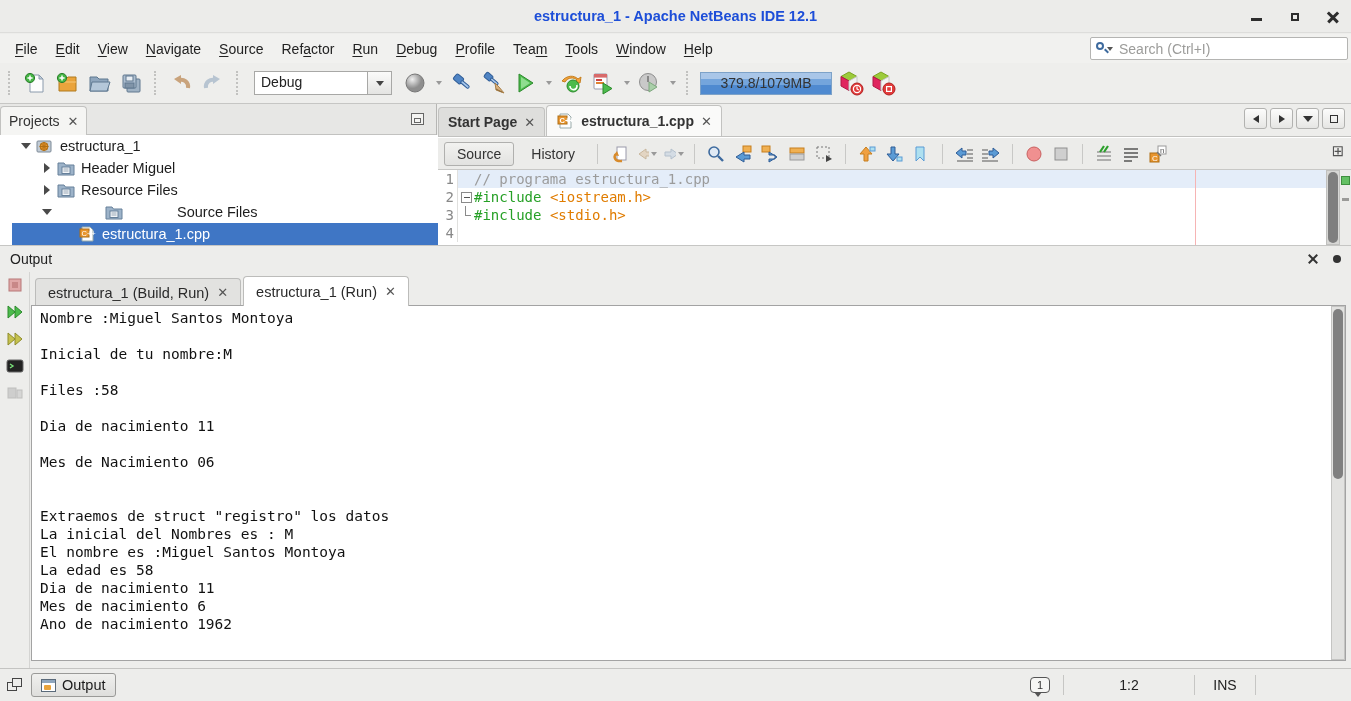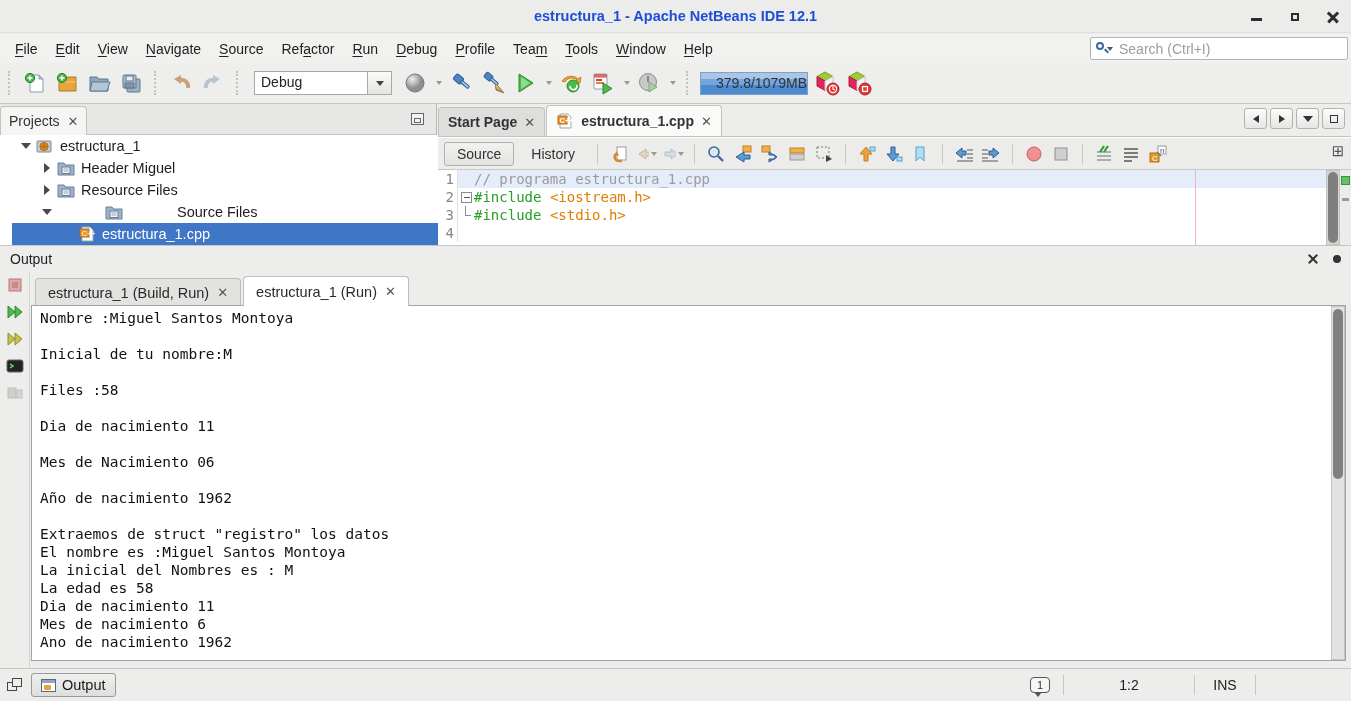--- a/index.html
+++ b/index.html
@@ -38,22 +38,22 @@
            border-bottom:1px solid #c6c6c4;display:flex;align-items:center;gap:6px;padding:0 4px;}
   .tb-sep{width:4px;height:24px;border-left:2px dotted #c2c2c0;margin:0 4px;}
   .tbicon{width:26px;height:26px;display:flex;align-items:center;justify-content:center;border-radius:3px;}
   .tbicon svg{display:block;}
   .combo{display:flex;height:24px;margin:0 4px;}
   .combo .field{width:114px;height:24px;background:#fff;border:1px solid #a8a8a6;padding:2px 6px;font-size:14px;color:#222;}
   .combo .btn{width:24px;height:24px;border:1px solid #a8a8a6;border-left:none;background:linear-gradient(#fbfbfa,#e4e4e2);
               display:flex;align-items:center;justify-content:center;}
   .dd-arrow{border-left:4px solid transparent;border-right:4px solid transparent;border-top:5px solid #444;}
   .dd-mini{border-left:3.5px solid transparent;border-right:3.5px solid transparent;border-top:4.5px solid #999;margin-left:2px;}
-  #memory{width:108px;height:23px;background:linear-gradient(180deg,#a9c6e8 0 30%,#74a5dc 30% 55%,#4f8ad0 55%);
-          border:1px solid #7da2c8;color:#333;font-size:14px;display:flex;align-items:center;justify-content:flex-end;}
+  #memory{width:132px;height:23px;background:linear-gradient(180deg,#a9c6e8 0 30%,#74a5dc 30% 55%,#4f8ad0 55%);
+          border:1px solid #7da2c8;color:#333;font-size:14px;display:flex;align-items:center;justify-content:center;}
 
   
   #main{position:absolute;left:0;top:104px;width:1351px;height:141px;}
 
   
   #projects{position:absolute;left:0;top:0;width:437px;height:141px;border-right:1px solid #b6b6b4;background:#fff;}
   #projects .phead{position:absolute;left:0;top:0;width:100%;height:31px;background:#e7e7e5;border-bottom:1px solid #c2c2c0;}
   .ptab{position:absolute;left:0;top:2px;height:29px;background:#f5f5f3;border:1px solid #c2c2c0;border-bottom:none;
         border-radius:4px 4px 0 0;display:flex;align-items:center;padding:0 8px;gap:8px;font-size:14px;color:#333;}
   .tab-close{color:#555;font-size:13px;line-height:1;cursor:default;}
@@ -651,25 +651,24 @@
         <div class="console-line">Nombre :Miguel Santos Montoya</div>
         <div class="console-line">&nbsp;</div>
         <div class="console-line">Inicial de tu nombre:M</div>
         <div class="console-line">&nbsp;</div>
         <div class="console-line">Files :58</div>
         <div class="console-line">&nbsp;</div>
         <div class="console-line">Dia de nacimiento 11</div>
         <div class="console-line">&nbsp;</div>
         <div class="console-line">Mes de Nacimiento 06</div>
         <div class="console-line">&nbsp;</div>
-        <div class="console-line">Año de nacimiento 1962</div>
         <div class="console-line">&nbsp;</div>
         <div class="console-line">Extraemos de struct "registro" los datos</div>
+        <div class="console-line">La inicial del Nombres es : M</div>
         <div class="console-line">El nombre es :Miguel Santos Montoya</div>
-        <div class="console-line">La inicial del Nombres es : M</div>
         <div class="console-line">La edad es 58</div>
         <div class="console-line">Dia de nacimiento 11</div>
         <div class="console-line">Mes de nacimiento 6</div>
         <div class="console-line">Ano de nacimiento 1962</div>
       </div>
     <div id="oscroll">
         <div class="thumb"></div>
       </div>
   </div>
 

